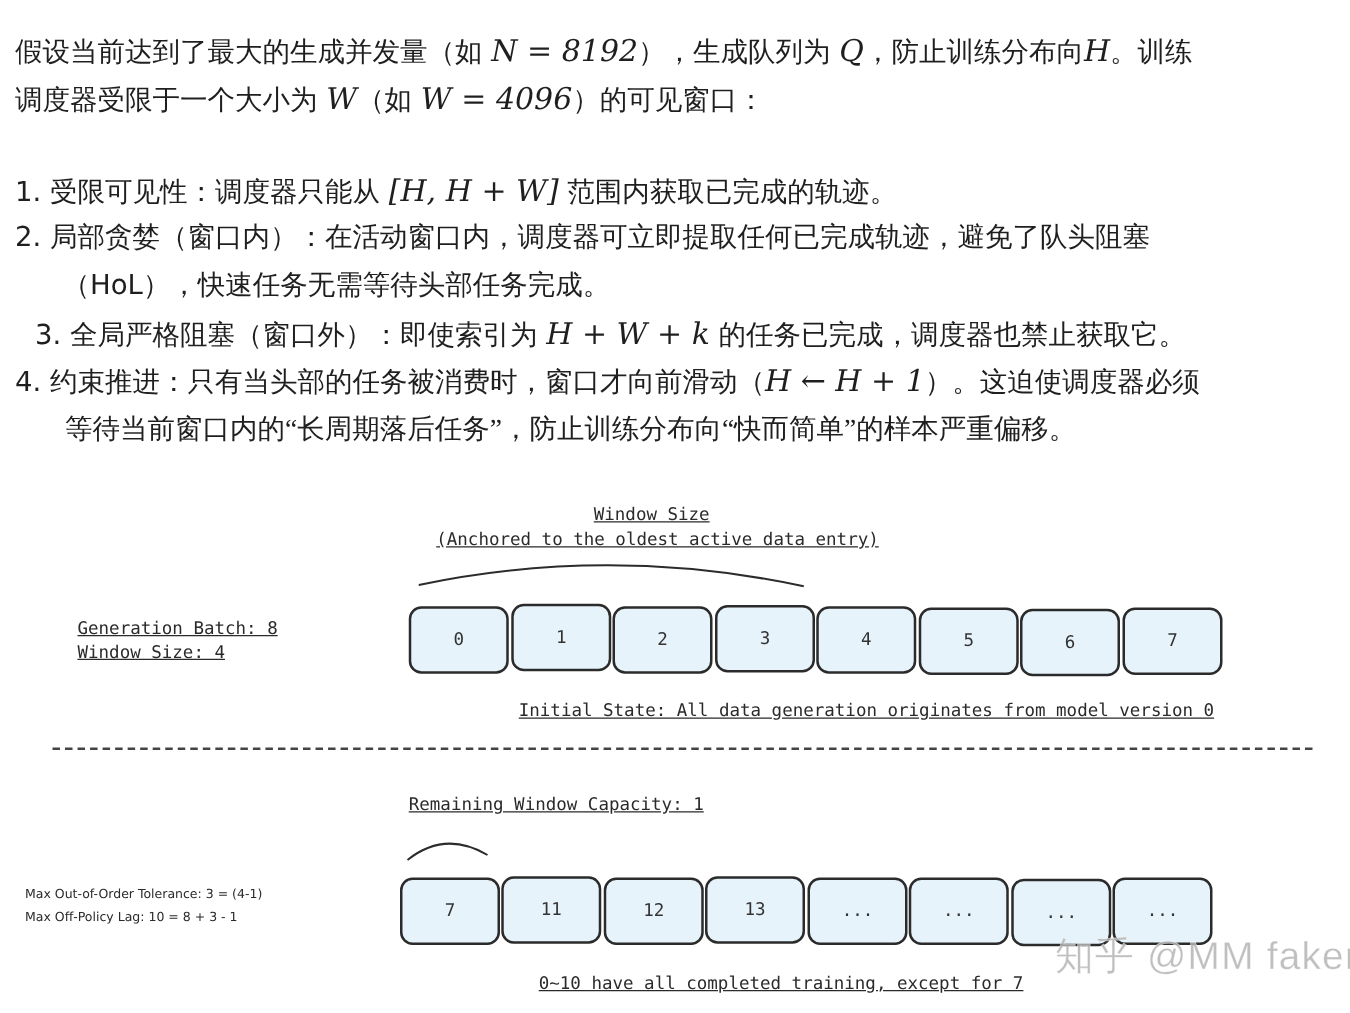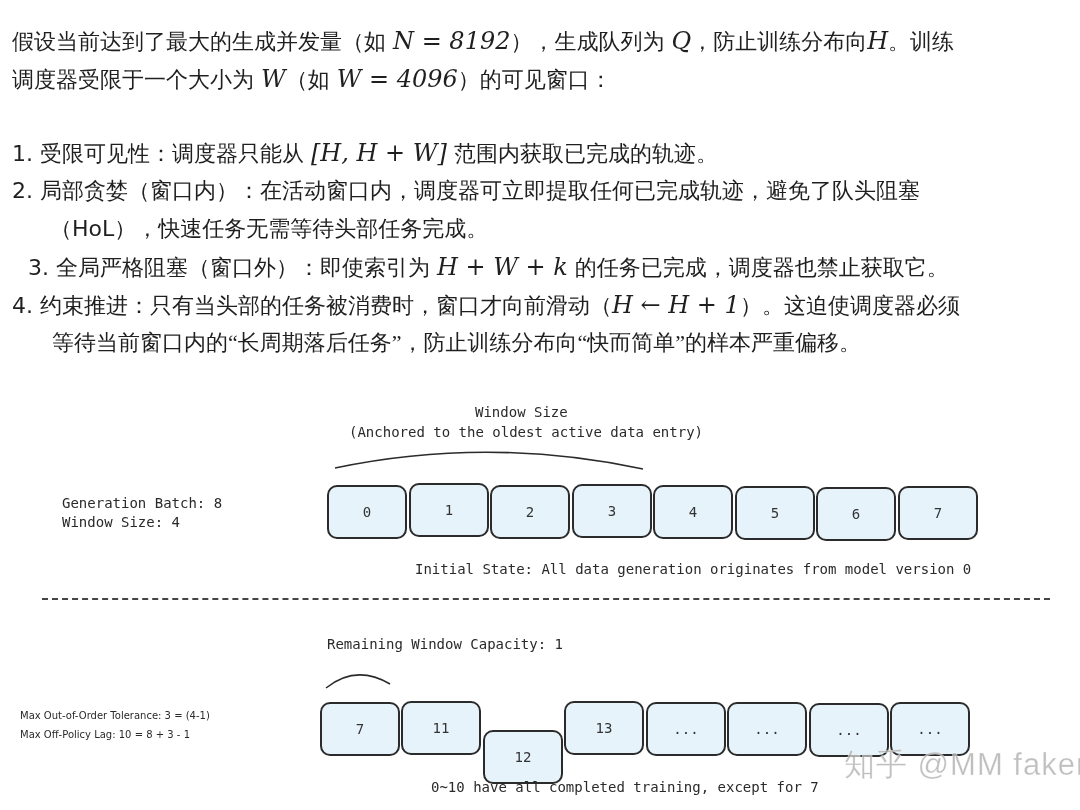--- a/index.html
+++ b/index.html
@@ -29,20 +29,21 @@
       white-space: nowrap;
     }
     .math {
       font-family: "DejaVu Serif", "Liberation Serif", serif;
       font-style: italic;
       font-size: 24px;
     }
     .mono {
       font-family: "DejaVu Sans Mono", "Liberation Mono", monospace;
       color: #2a2a2a;
+      text-decoration: underline;
     }
     .diagram-text {
       position: absolute;
       font-size: 14px;
       line-height: 19px;
       white-space: nowrap;
     }
     .hand {
       font-family: "DejaVu Sans", "Liberation Sans", sans-serif;
       font-size: 10px;
@@ -159,21 +160,21 @@
   <div class="dash-line"></div>
 
   <div class="diagram-text mono" style="left:307px; top:635px;margin-left:20px;">Remaining Window Capacity: 1</div>
 
   <div class="hand" style="left:20px; top:706px;">Max Out-of-Order Tolerance: 3 = (4-1)</div>
   <div class="hand" style="left:20px; top:725px;">Max Off-Policy Lag: 10 = 8 + 3 - 1</div>
 
   <div>
     <div class="slot" style="left:320px; top:702px;">7</div>
     <div class="slot" style="left:401px; top:701px;">11</div>
-    <div class="slot" style="left:483px; top:730px;text-align:center;">12</div>
+    <div class="slot" style="left:483px; top:702px;text-align:center;">12</div>
     <div class="slot" style="left:564px; top:701px;">13</div>
     <div class="slot" style="left:646px; top:702px;">...</div>
     <div class="slot" style="left:727px; top:702px;">...</div>
     <div class="slot" style="left:809px; top:703px;">...</div>
     <div class="slot" style="left:890px; top:702px;">...</div>
   </div>
 
   <div class="diagram-text mono" style="left:431px; top:778px;">0~10 have all completed training, except for 7</div>
 </div>
 

